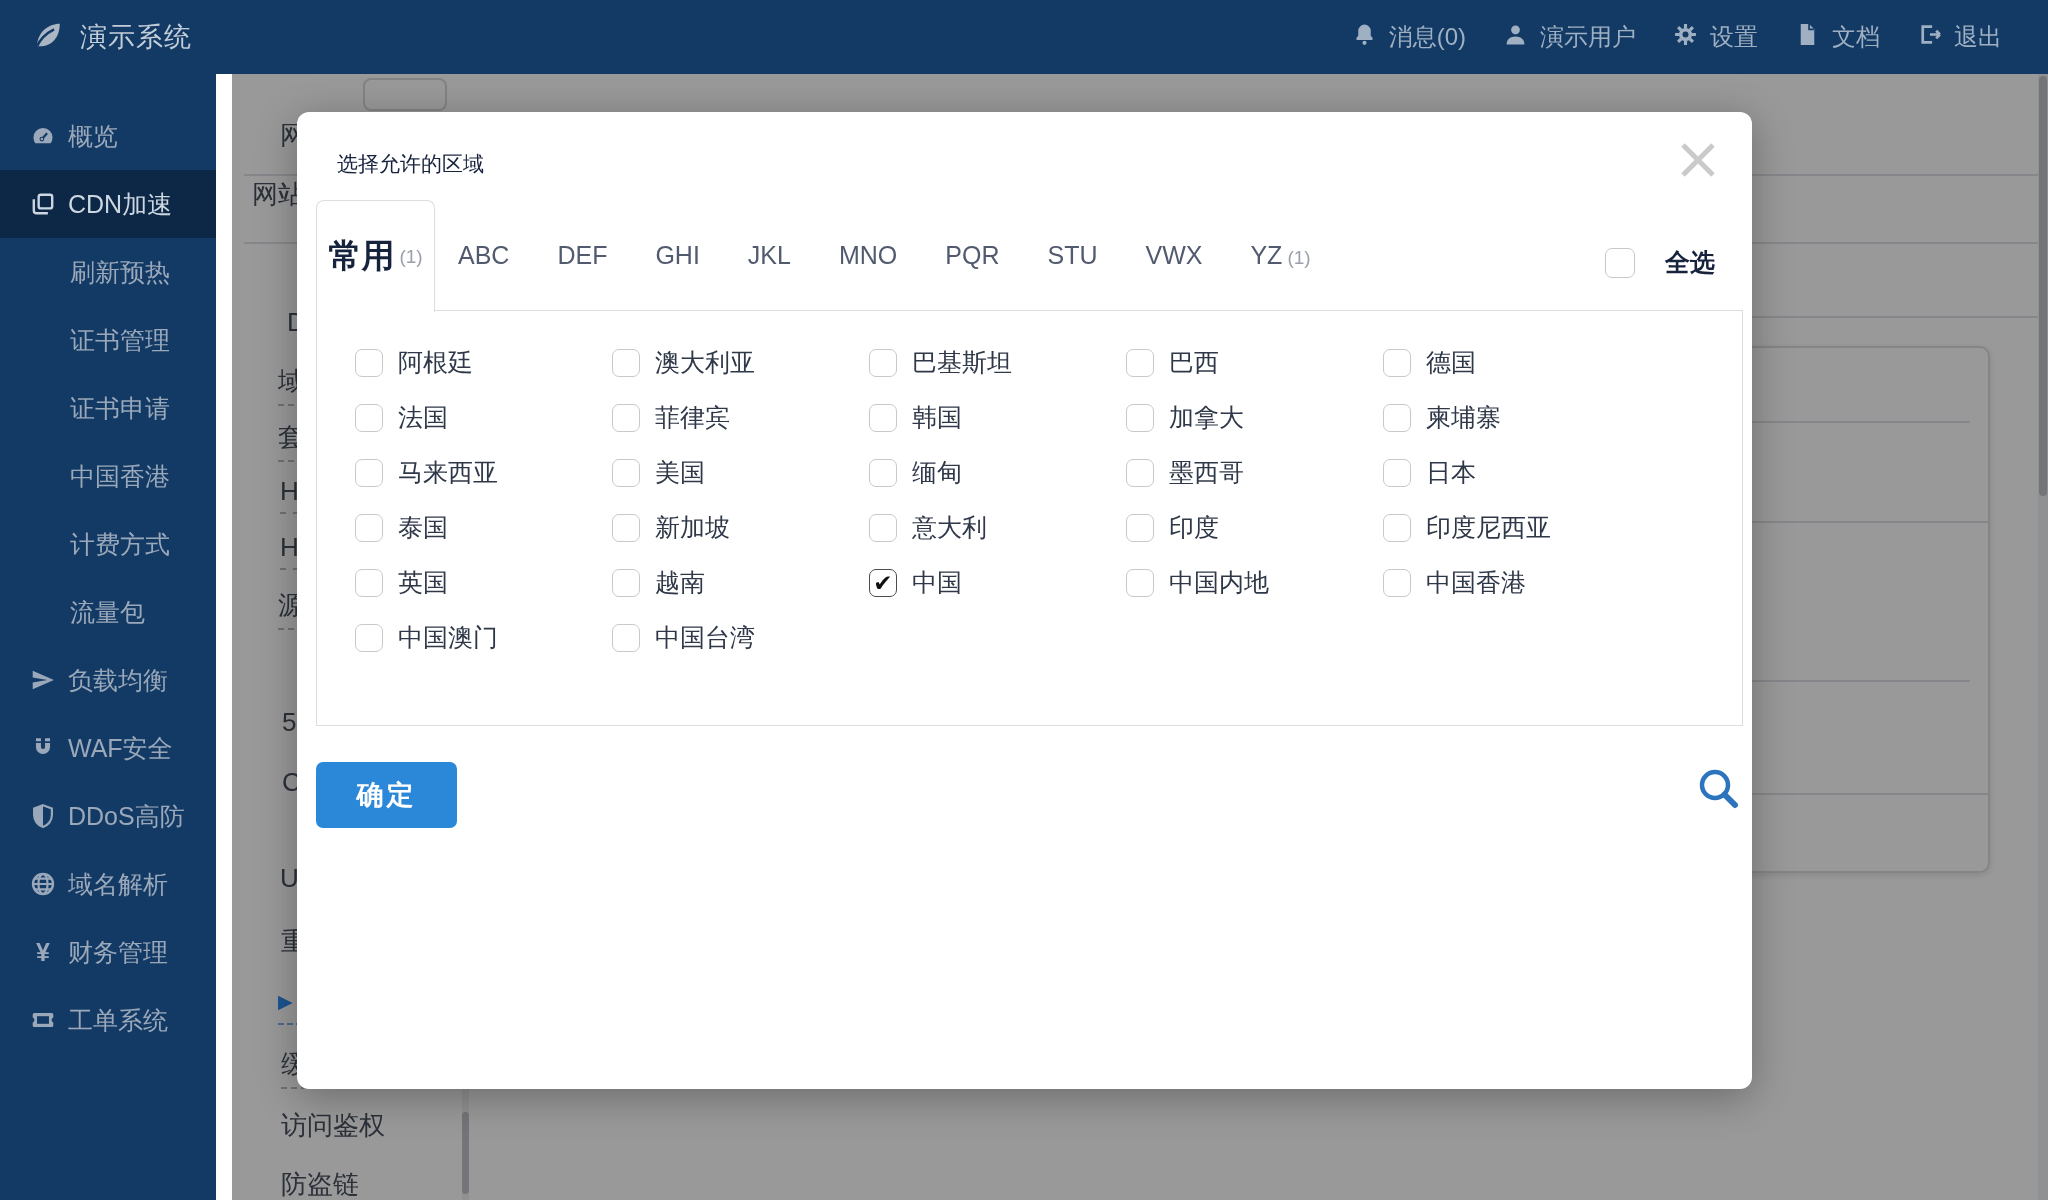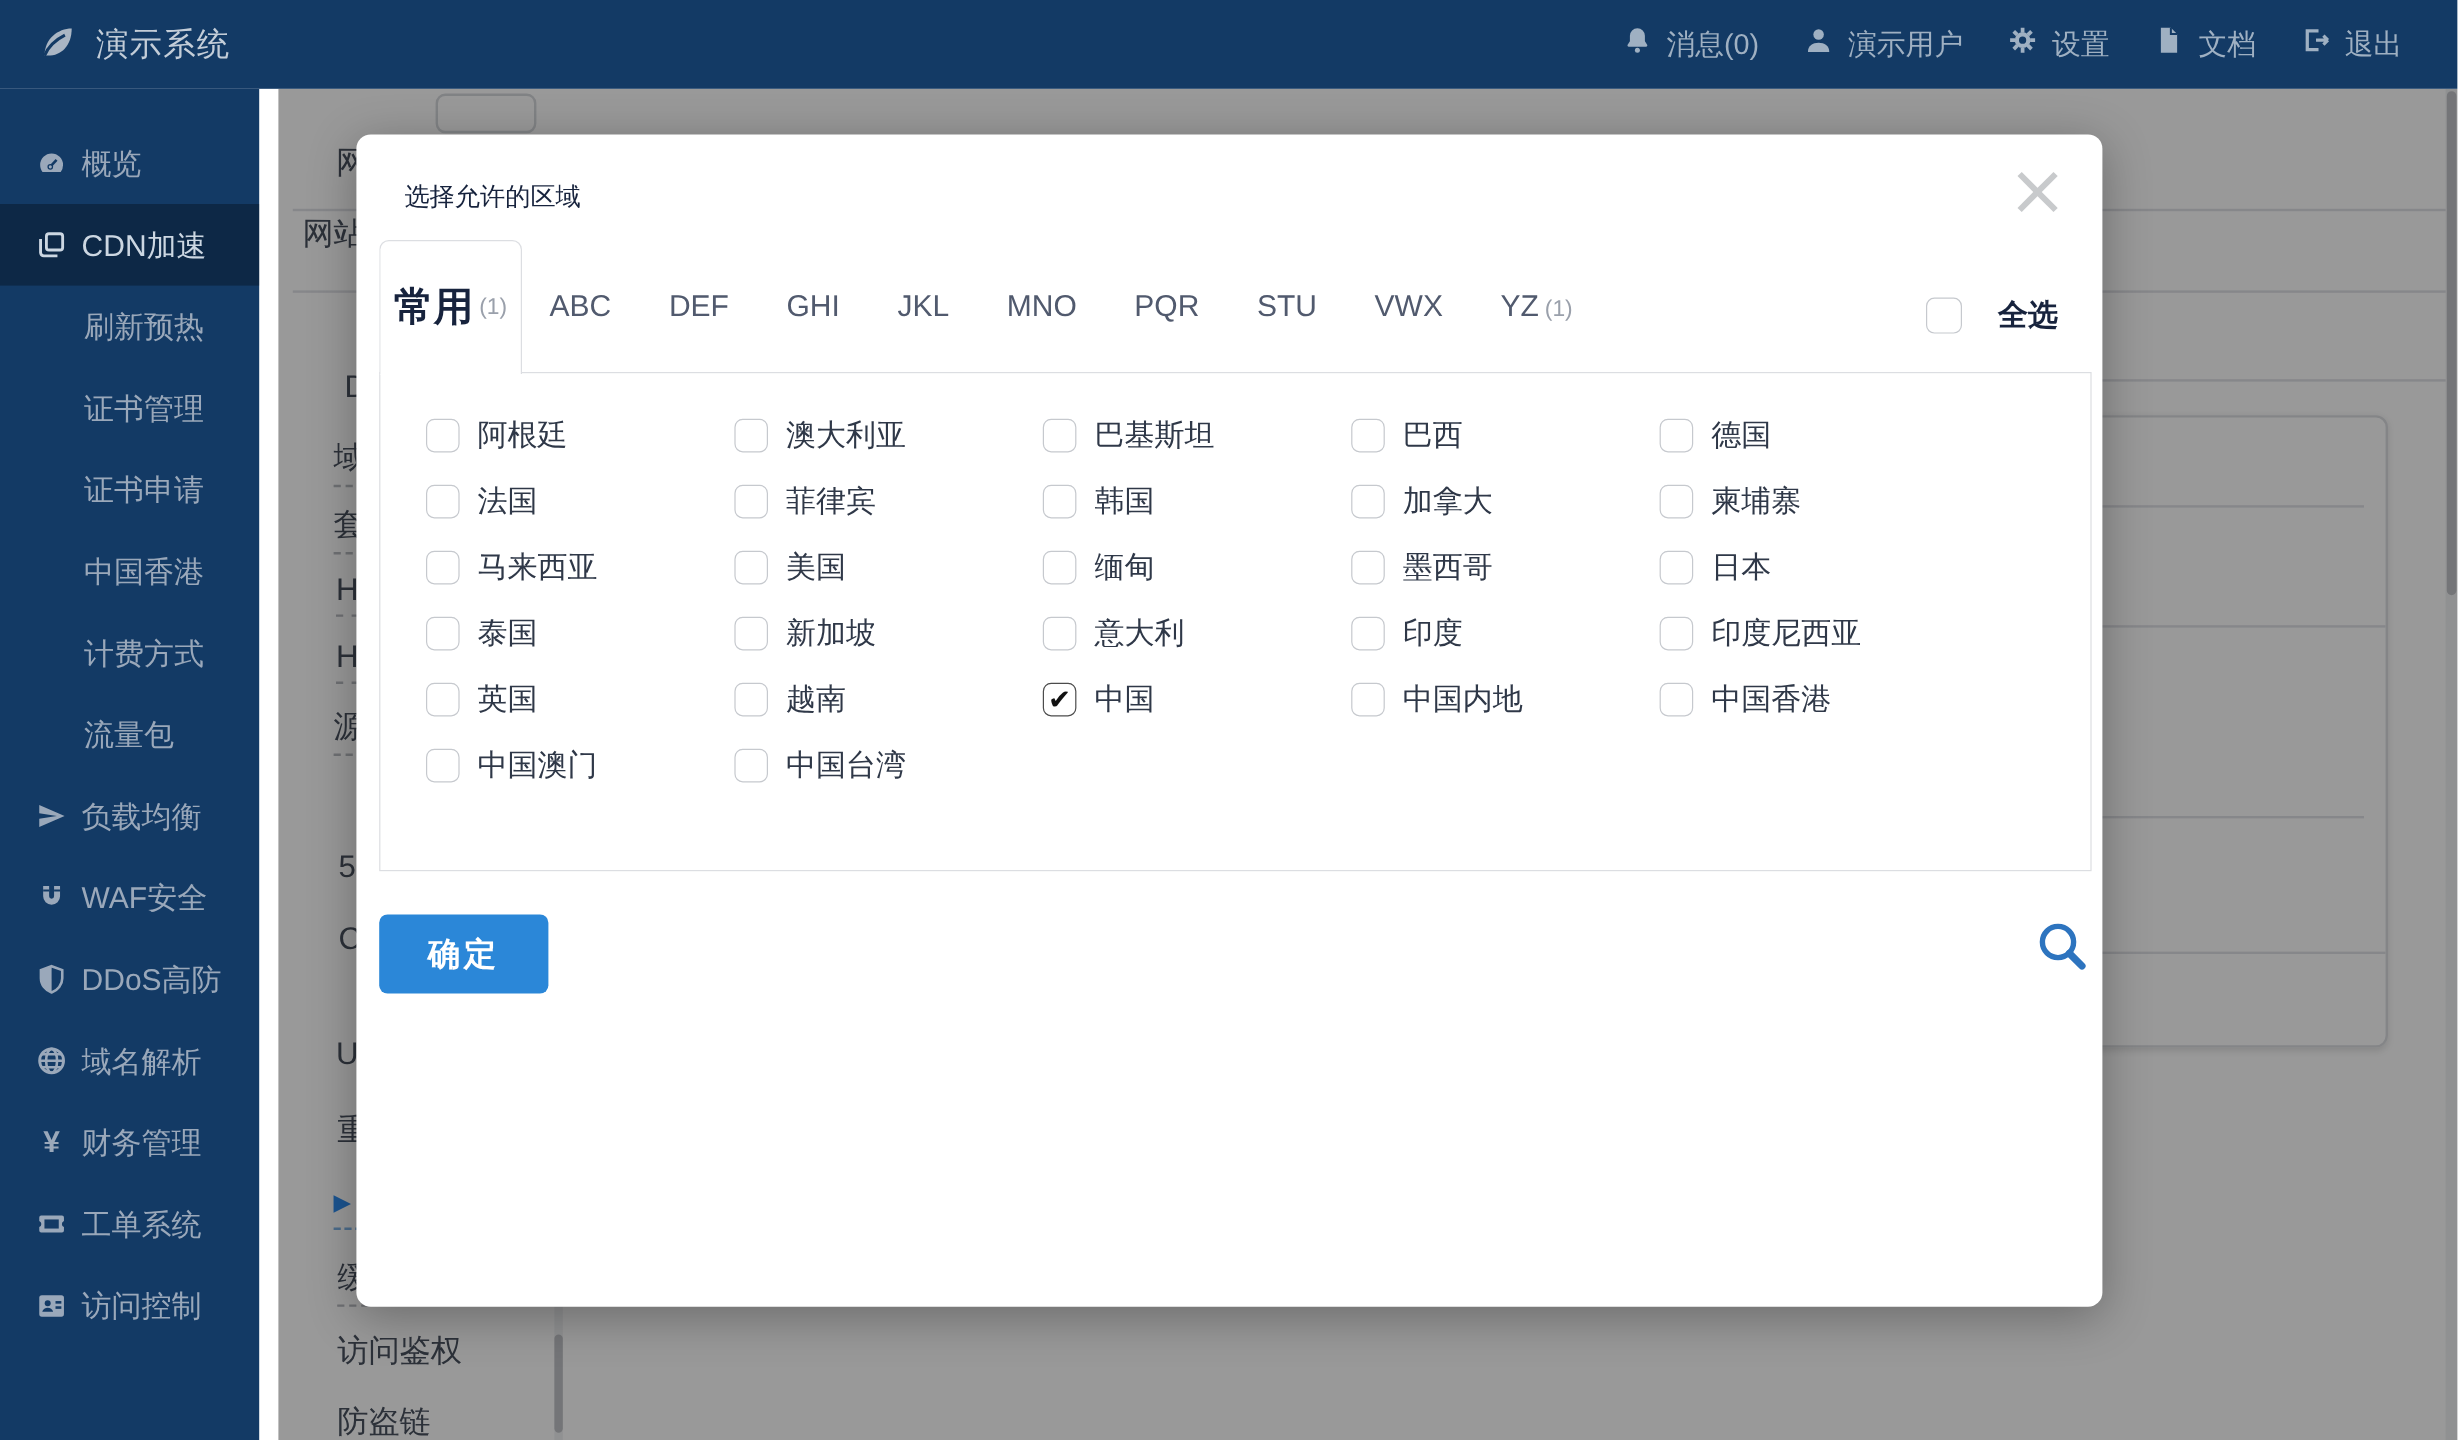--- a/index.html
+++ b/index.html
@@ -250,32 +250,20 @@
       </div>
       <div class="side-item">
         <span class="ic">
           <svg viewBox="0 0 24 24">
             <path d="M2.5 7A1.5 1.5 0 0 1 4 5.5h16A1.5 1.5 0 0 1 21.5 7v2.6a2.6 2.6 0 0 0 0 4.8V17a1.5 1.5 0 0 1-1.5 1.5H4A1.5 1.5 0 0 1 2.5 17v-2.6a2.6 2.6 0 0 0 0-4.8z" fill="currentColor"></path>
             <rect x="6.5" y="8.5" width="11" height="7" fill="#133a65"></rect>
           </svg>
         </span>
         <span>工单系统</span>
       </div>
-      <div class="side-item">
-        <span class="ic">
-          <svg viewBox="0 0 24 24">
-            <rect x="2.5" y="4" width="19" height="16.5" rx="2" fill="currentColor"></rect>
-            <circle cx="9" cy="10.2" r="2.3" fill="#133a65"></circle>
-            <path d="M4.8 16.8c.6-2.1 2.3-3.2 4.2-3.2s3.6 1.1 4.2 3.2z" fill="#133a65"></path>
-            <rect x="15" y="8.5" width="4.5" height="2" fill="#133a65"></rect>
-            <rect x="15" y="12.5" width="4.5" height="2" fill="#133a65"></rect>
-          </svg>
-        </span>
-        <span>访问控制</span>
-      </div>
     </div>
 
   <div id="modal">
     <div id="modal-title">选择允许的区域</div>
     <div id="modal-close">
       <svg viewBox="0 0 44 44" width="44" height="44">
         <line x1="7" y1="7" x2="37" y2="37" stroke="#c8cacc" stroke-width="5"></line>
         <line x1="37" y1="7" x2="7" y2="37" stroke="#c8cacc" stroke-width="5"></line>
       </svg>
     </div>

